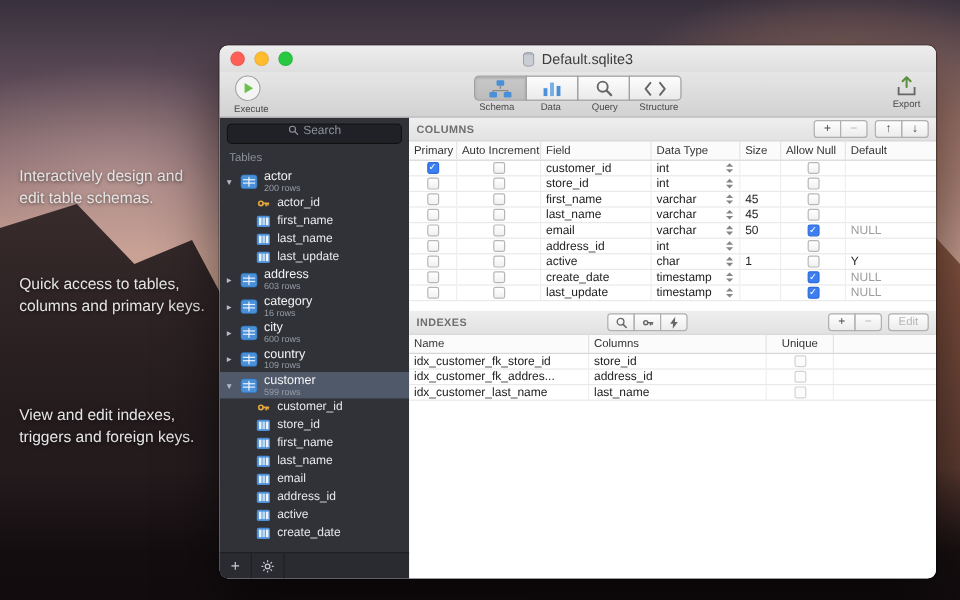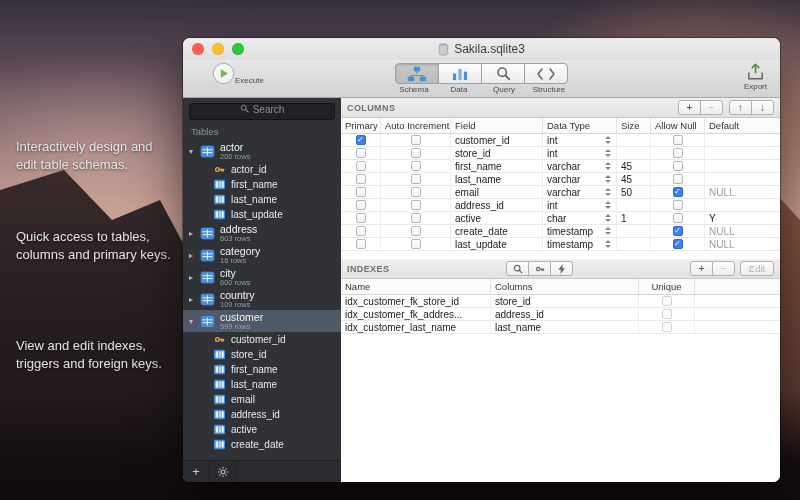--- a/index.html
+++ b/index.html
@@ -25,21 +25,21 @@
     box-shadow:0 22px 50px rgba(0,0,0,.55),0 0 0 1px rgba(0,0,0,.35);display:flex;flex-direction:column;background:#fff}
   .titlebar{height:22px;flex:none;background:linear-gradient(#eeedee,#e0dfe0);position:relative;
     display:flex;align-items:center;justify-content:center}
   .traffic{position:absolute;left:9px;top:5px;display:flex;gap:8px}
   .tl{width:12px;height:12px;border-radius:50%;box-shadow:inset 0 0 1px rgba(0,0,0,.3)}
   .tl.red{background:#ff5f57}.tl.yellow{background:#febc2e}.tl.green{background:#28c840}
   .title{display:flex;align-items:center;gap:5px;font-size:12px;color:#3d3d3d}
   .icon12 svg{width:11px;height:13px;display:block}
 
   .toolbar{height:38px;flex:none;background:linear-gradient(#e7e6e7,#d3d2d3);border-bottom:1px solid #a9a8a9;position:relative}
-  .execwrap{position:absolute;left:29px;top:2px;display:flex;align-items:flex-end}
+  .execwrap{position:absolute;left:12px;top:2px;display:flex;flex-direction:column;align-items:flex-start}
   .icon22 svg{width:23px;height:23px;display:block}
   .tlabel{font-size:8px;color:#4a4a4a;margin-top:1px}
   .segwrap{position:absolute;left:50%;top:3px;transform:translateX(-50%);display:flex;flex-direction:column;align-items:center}
   .segs{display:flex}
   .seg{width:44px;height:21px;background:linear-gradient(#fdfdfd,#ebeaeb);border:1px solid #a2a1a2;margin-left:-1px;
     display:flex;align-items:center;justify-content:center}
   .seg:first-child{border-radius:4px 0 0 4px;margin-left:0}
   .seg:last-child{border-radius:0 4px 4px 0}
   .seg.active{background:linear-gradient(#c9c8c9,#bdbcbd);box-shadow:inset 0 1px 2px rgba(0,0,0,.18)}
   .seg svg{display:block}
@@ -138,21 +138,21 @@
         <span class="tl yellow"></span>
         <span class="tl green"></span>
       </div>
       <div class="title">
         <span class="icon12">
             <svg viewBox="0 0 12 14">
               <ellipse cx="6" cy="3" rx="4.6" ry="2.2" fill="#b5b9c0" stroke="#8a8f98" stroke-width="0.7"></ellipse>
               <path d="M1.4 3v8c0 1.2 2.1 2.2 4.6 2.2s4.6-1 4.6-2.2V3" fill="#c9cdd4" stroke="#8a8f98" stroke-width="0.7"></path>
             </svg>
           </span>
-        <span>Sakila.sqlite3</span>
+        <span>Default.sqlite3</span>
       </div>
     </div>
 
     <div class="toolbar">
       <div class="execwrap">
         <span class="icon22">
             <svg viewBox="0 0 26 26">
               <circle cx="13" cy="13" r="11.5" fill="#f4f4f4" stroke="#a0a0a0"></circle>
               <path d="M10 8.2l8 4.8-8 4.8z" fill="#6cbf4d"></path>
             </svg>

